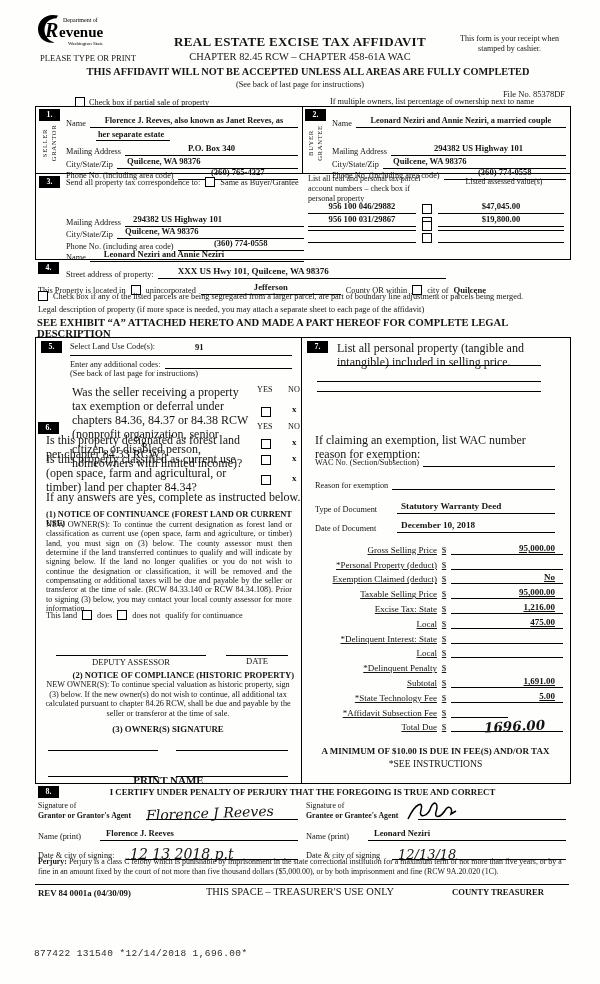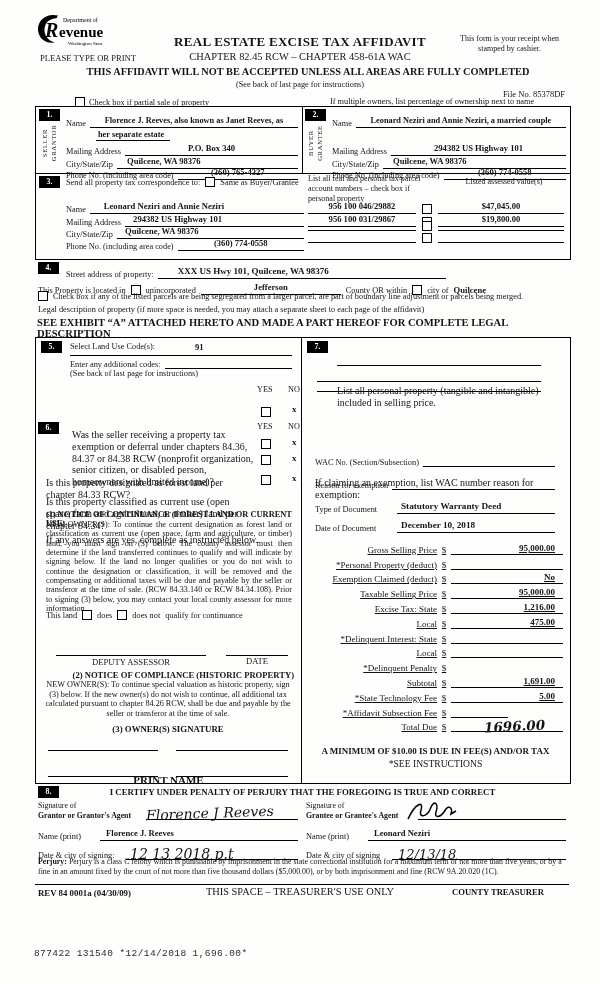--- a/index.html
+++ b/index.html
@@ -15,21 +15,21 @@
           font-size:7.8px;text-align:center;line-height:12px;font-weight:bold;}
   .cb{width:8px;height:8px;border:1px solid #000;display:inline-block;vertical-align:-1px;
       background:#fff;flex:0 0 8px;}
   .fill{border-bottom:1px solid #000;}
   .hline{position:absolute;border-top:1px solid #000;height:0;}
   .frow{position:absolute;display:flex;align-items:flex-end;gap:4px;}
   .frow .fill{flex:1;min-height:10px;}
   .vlabel{position:absolute;transform:rotate(-90deg);transform-origin:0 0;
           display:flex;flex-direction:column;align-items:center;gap:1px;
           font-size:6.6px;letter-spacing:0.7px;line-height:1.25;}
-  .q{font-size:10px;line-height:1.18;margin-top:44px;}
+  .q{font-size:12px;line-height:1.18;}
   .xmark{font-size:9px;font-weight:bold;position:absolute;}
   .yesno{font-size:8.2px;position:absolute;}
   .mrow{display:flex;align-items:flex-end;height:14.8px;}
   .mlab{flex:0 0 130px;text-align:right;font-size:9px;}
   .mdol{flex:0 0 14px;text-align:center;font-size:9px;}
   .mline{flex:1;border-bottom:1px solid #000;text-align:right;padding-right:8px;
          font-weight:bold;font-size:9px;min-height:11px;position:relative;}
   .m-noline .mline{border-bottom:none;}
   .m-short .mline{margin-right:55px;}
   .hw{font-family:"DejaVu Serif",serif;font-style:italic;}
@@ -119,21 +119,21 @@
     <div class="abs" style="left:30px;top:70px;display:flex;gap:5px;align-items:center;">
       <span class="lbl">Send all property tax correspondence to:</span>
       <span class="cb"></span>
       <span class="lbl">Same as Buyer/Grantee</span>
     </div>
     <div class="abs sm" style="left:272px;top:67px;width:128px;line-height:1.22;">List all real and personal tax parcel account numbers – check box if personal property</div>
     <div class="abs sm ctr" style="left:408px;top:70px;width:120px;">Listed assessed value(s)</div>
 
     <div class="frow" style="left:30px;top:88px;width:238px;">
       <span class="lbl">Name</span>
-      <span class="fill" style="padding-left:14px;"><span class="val">Leonard  Neziri and Annie Neziri</span></span>
+      <span class="fill" style="padding-left:14px;margin-top:48px;"><span class="val">Leonard  Neziri and Annie Neziri</span></span>
     </div>
     <div class="frow" style="left:30px;top:101px;width:238px;">
       <span class="lbl">Mailing Address</span>
       <span class="fill" style="padding-left:8px;"><span class="val">294382 US Highway 101</span></span>
     </div>
     <div class="frow" style="left:30px;top:113px;width:238px;">
       <span class="lbl">City/State/Zip</span>
       <span class="fill" style="padding-left:8px;"><span class="val">Quilcene, WA 98376</span></span>
     </div>
     <div class="frow" style="left:30px;top:125px;width:238px;">

